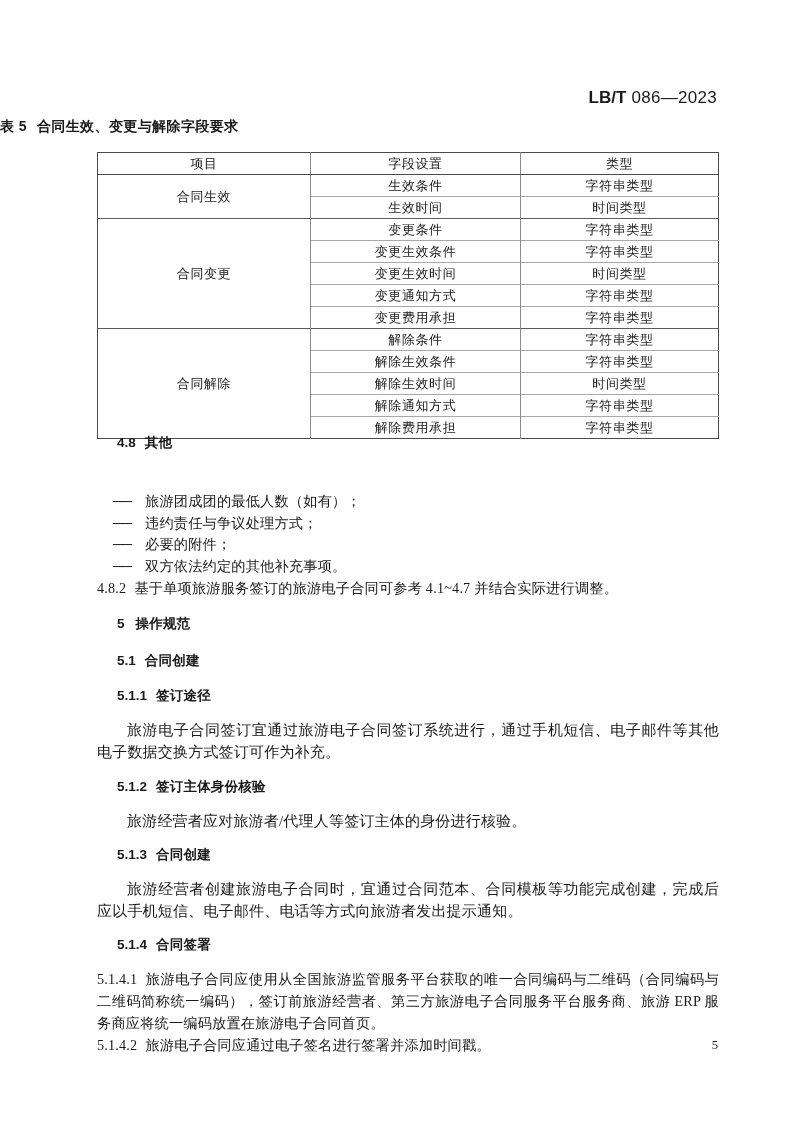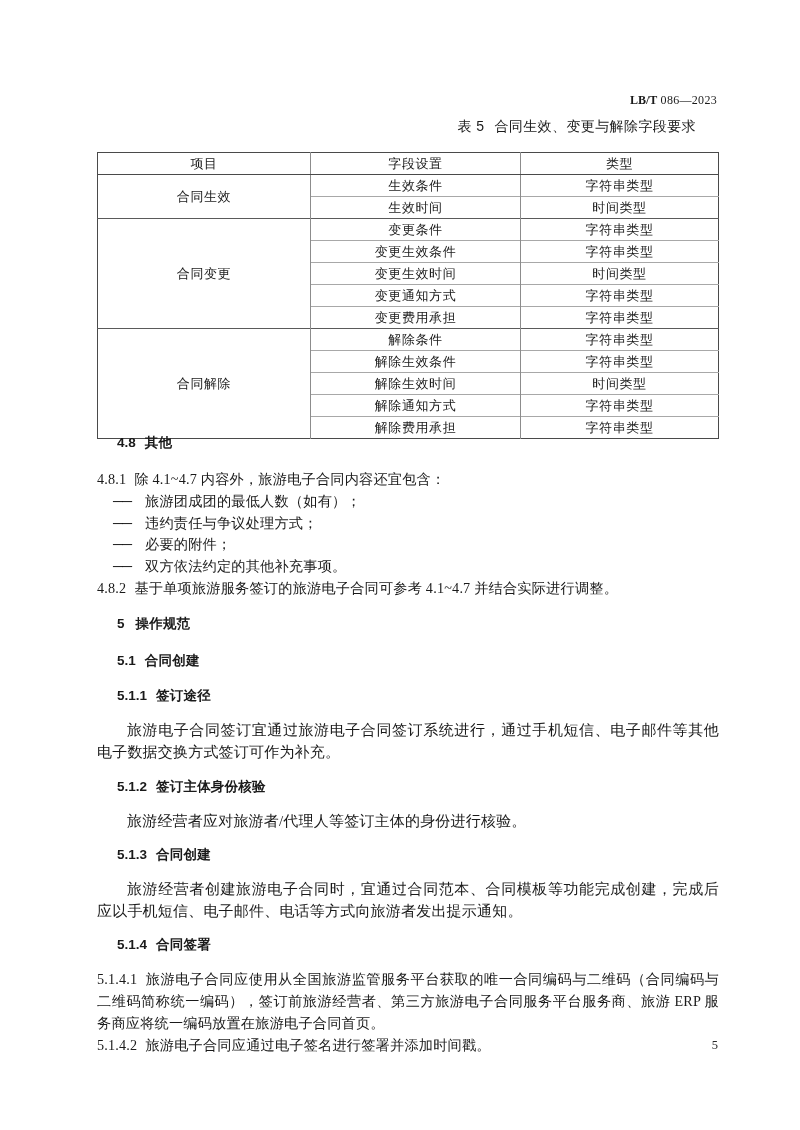--- a/index.html
+++ b/index.html
@@ -29,41 +29,41 @@
     position: absolute;
     top: 88px;
     left: 97px;
     width: 620px;
     height: 20px;
     display: flex;
     justify-content: flex-end;
     align-items: flex-end;
   }
   .header-std {
-    font-family: Liberation Serif, serif;
-    font-size: 12px;
+    font-family: Liberation Sans, sans-serif;
+    font-size: 17px;
     letter-spacing: 0.3px;
     white-space: nowrap;
     text-align: right;
   }
   .header-std .lbt {
     font-weight: bold;
     letter-spacing: 0px;
   }
 
   
   .table-caption {
     position: absolute;
     top: 118px;
     left: 0;
     width: 696px;
-    text-align: right;
+    text-align: left;
     font-family: "Liberation Sans", "DejaVu Sans", sans-serif;
     font-size: 14px;
-    font-weight: normal;
+    font-weight: bold;
     letter-spacing: 0.4px;
   }
   .table-caption .cap-num { margin-right: 10px; }
 
   
   .tbl-wrap {
     position: absolute;
     top: 152px;
     left: 97px;
     width: 621px;
@@ -255,23 +255,20 @@
           <td>字符串类型</td>
         </tr>
       </tbody>
     </table>
   </div>
 
   <div class="blk h-clause" style="top:434px;">
     <span class="num">4.8</span><span>其他</span>
   </div>
 
-  <div class="blk numpara" style="top:468px;">
-    <span class="clause-no">4.8.1</span><span>除 4.1~4.7 内容外，旅游电子合同内容还宜包含：</span>
-  </div>
 
   <ul class="dash-list blk" style="top:491px;">
     <li><span class="dash">──</span><span>旅游团成团的最低人数（如有）；</span></li>
     <li><span class="dash">──</span><span>违约责任与争议处理方式；</span></li>
     <li><span class="dash">──</span><span>必要的附件；</span></li>
     <li><span class="dash">──</span><span>双方依法约定的其他补充事项。</span></li>
   </ul>
 
   <div class="blk numpara" style="top:577px;">
     <span class="clause-no">4.8.2</span><span>基于单项旅游服务签订的旅游电子合同可参考 4.1~4.7 并结合实际进行调整。</span>

